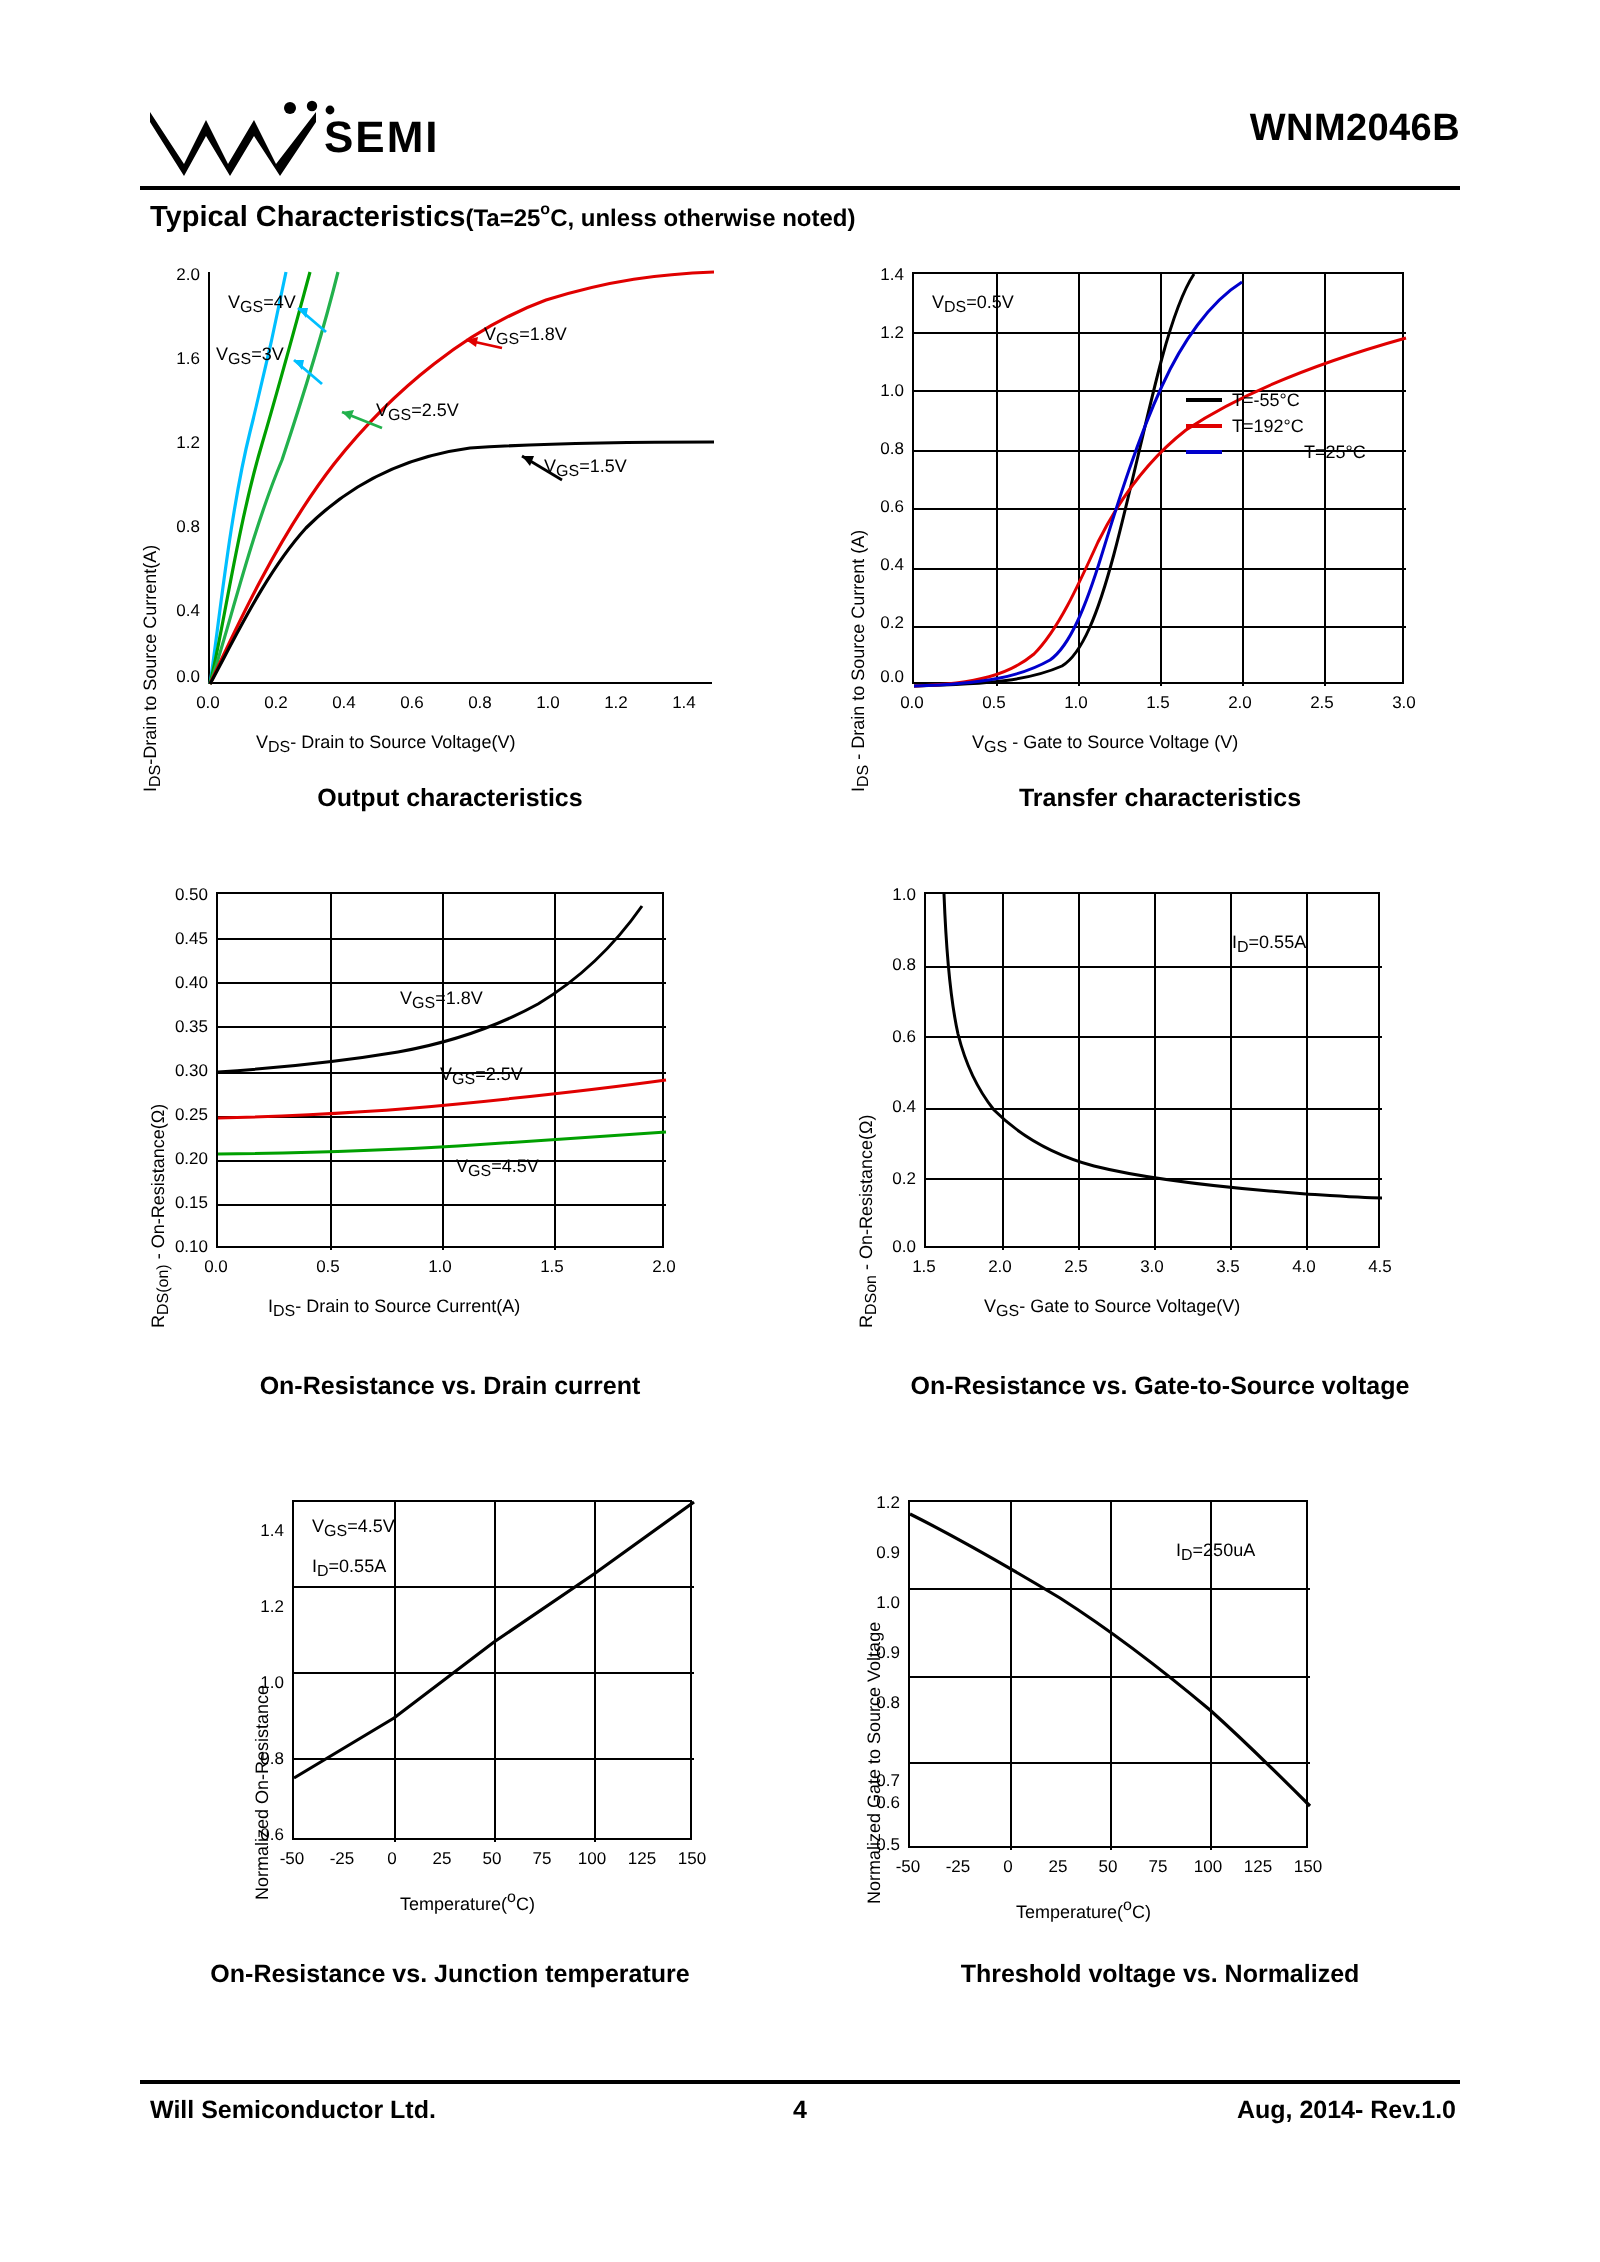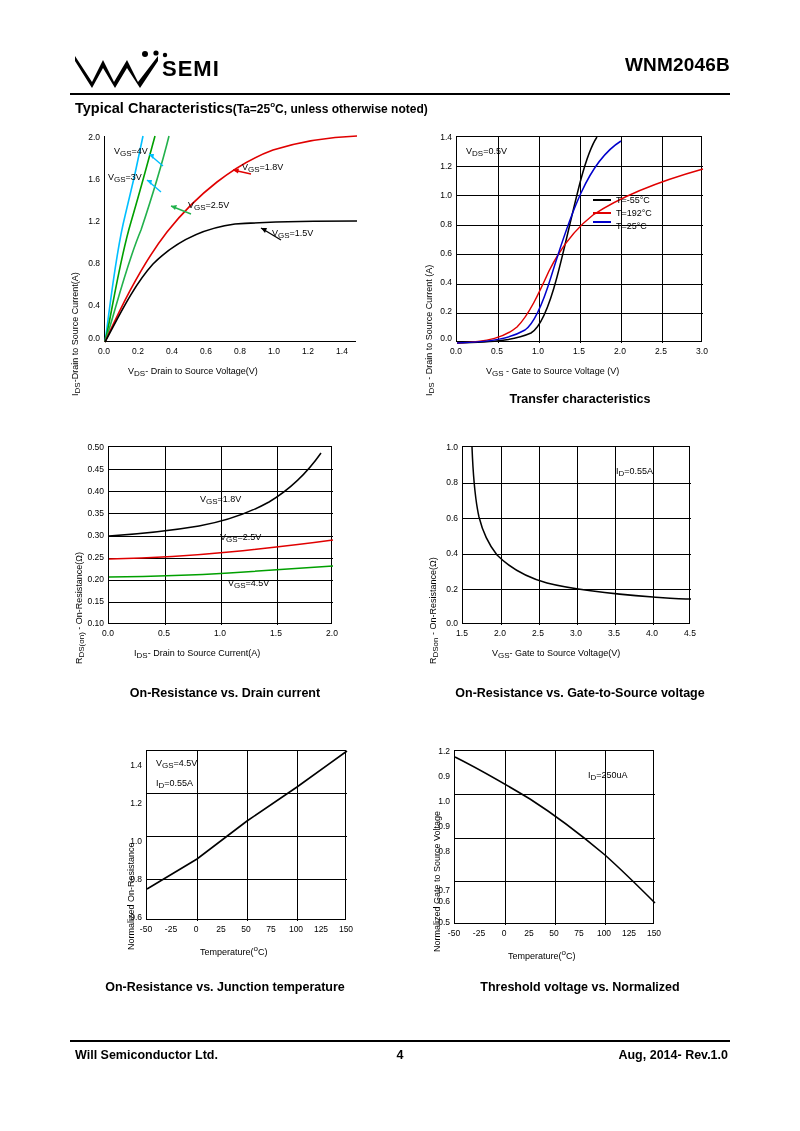--- a/index.html
+++ b/index.html
@@ -130,20 +130,21 @@
     <div class="tick" style="left:132px;top:218px;width:28px;">0.6</div>
     <div class="tick" style="left:166px;top:218px;width:28px;">0.8</div>
     <div class="tick" style="left:200px;top:218px;width:28px;">1.0</div>
     <div class="tick" style="left:234px;top:218px;width:28px;">1.2</div>
     <div class="tick" style="left:268px;top:218px;width:28px;">1.4</div>
 
     <div class="axislabel" style="left:68px;top:238px;">
       V<sub>DS</sub>- Drain to Source Voltage(V)
     </div>
   </div>
+  <div class="caption" style="left:60px;top:392px;width:330px;">Output characteristics</div>
 
   <div class="fig" style="left:410px;top:128px;width:340px;height:280px;">
     <div class="ylabel" style="left:14px;top:268px;">
       I<sub>DS</sub> - Drain to Source Current (A)
     </div>
     <div class="ytick" style="left:0px;top:4px;width:42px;">1.4</div>
     <div class="ytick" style="left:0px;top:33px;width:42px;">1.2</div>
     <div class="ytick" style="left:0px;top:62px;width:42px;">1.0</div>
     <div class="ytick" style="left:0px;top:91px;width:42px;">0.8</div>
     <div class="ytick" style="left:0px;top:120px;width:42px;">0.6</div>
@@ -175,21 +176,21 @@
 
       <div class="legendbox" style="left:136px;top:58px;">
         <div style="display:flex;align-items:center;margin-bottom:3px;">
           <span style="display:inline-block;width:18px;height:2px;background:#000;margin-right:5px;"></span>
           <span>T=-55°C</span>
         </div>
         <div style="display:flex;align-items:center;margin-bottom:3px;">
           <span style="display:inline-block;width:18px;height:2px;background:#e00000;margin-right:5px;"></span>
           <span>T=192°C</span>
         </div>
-        <div style="display:flex;">
+        <div style="display:flex;align-items:center;gap:36px;">
           <span style="display:inline-block;width:18px;height:2px;background:#0000cc;margin-right:5px;"></span>
           <span>T=25°C</span>
         </div>
       </div>
     </div>
 
     <div class="annot" style="left:56px;top:18px;text-align:center;">V<sub>DS</sub>=0.5V</div>
 
     <div class="tick" style="left:32px;top:218px;width:28px;">0.0</div>
     <div class="tick" style="left:73px;top:218px;width:28px;">0.5</div>

